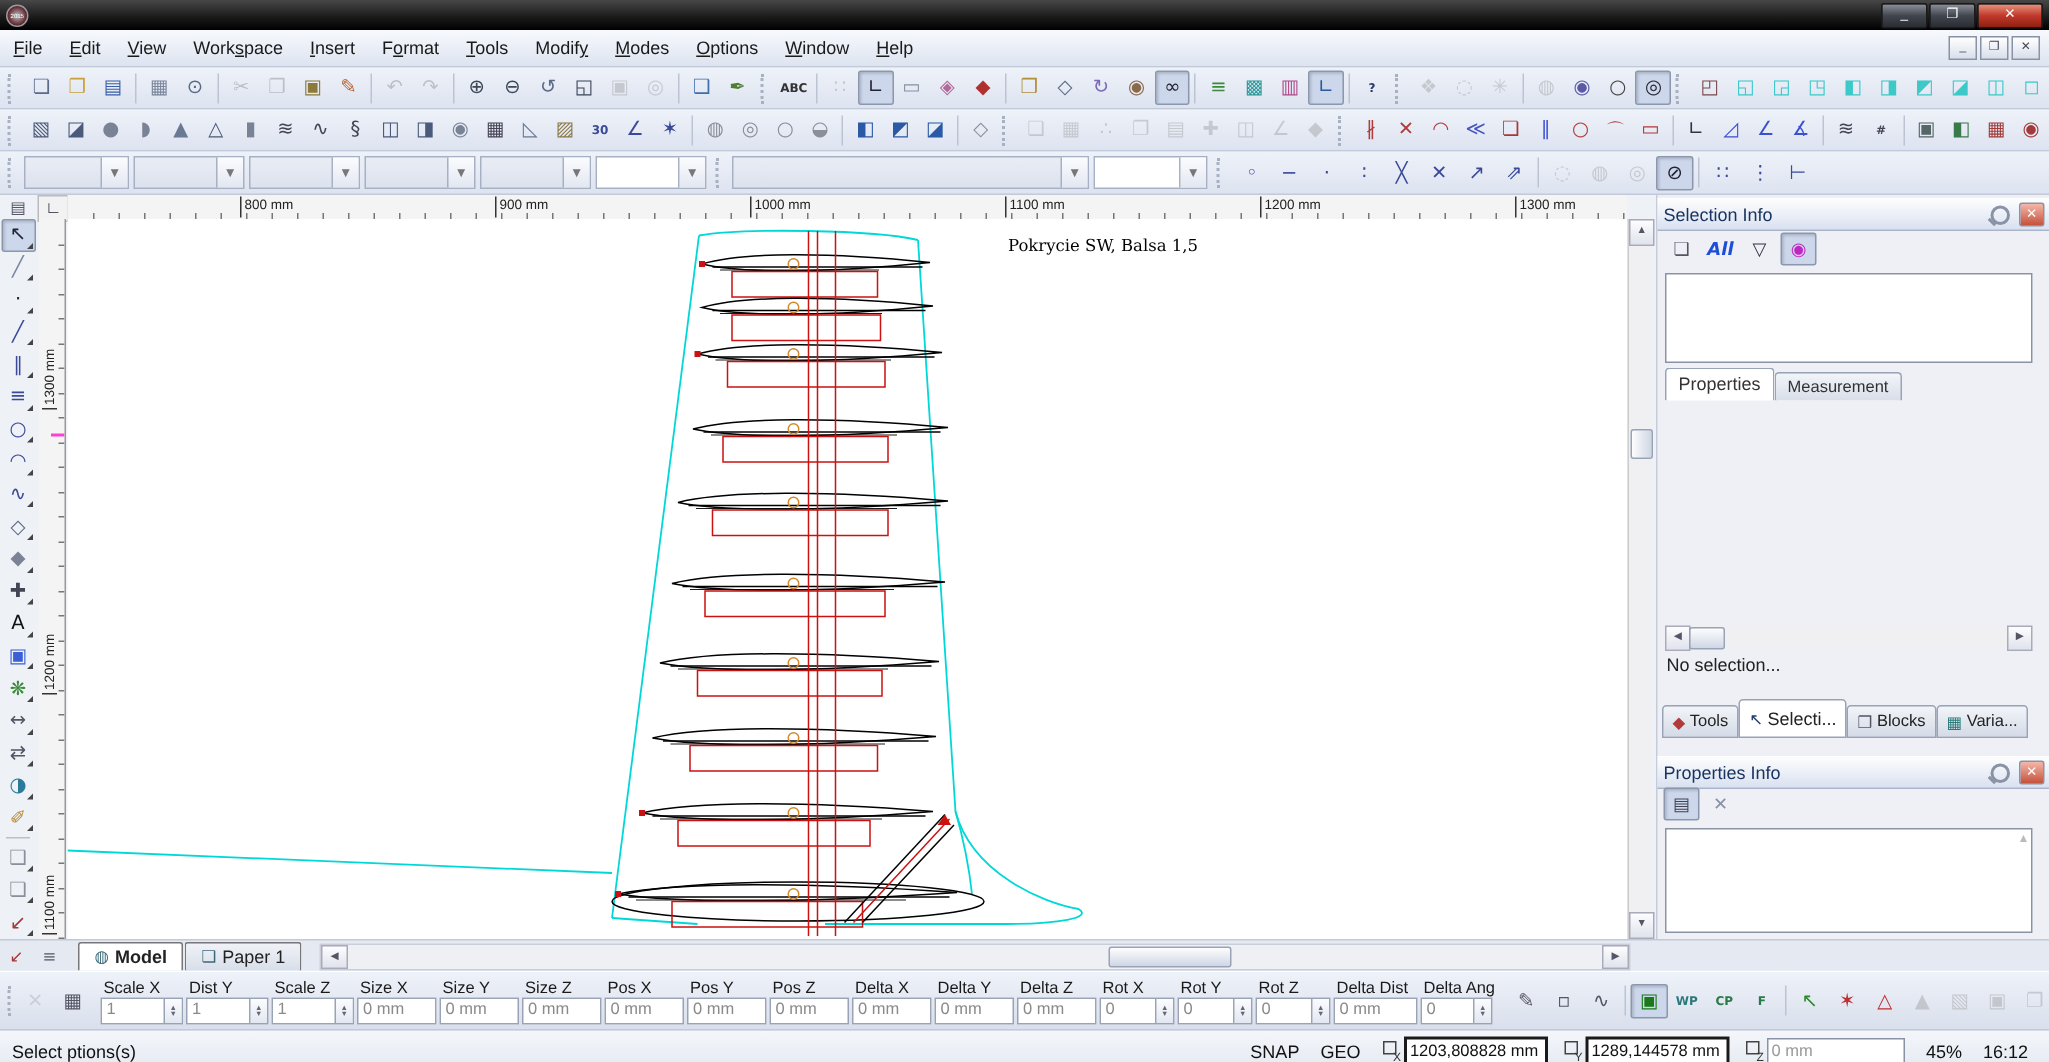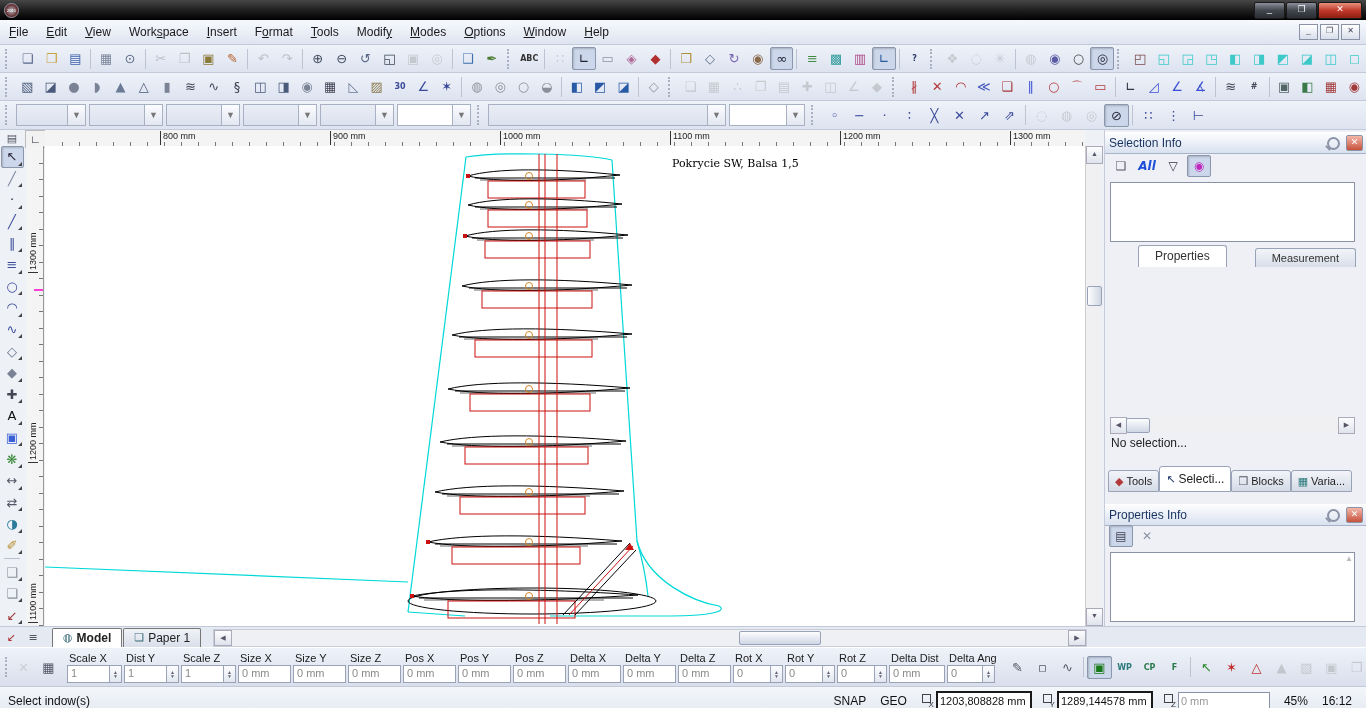--- a/index.html
+++ b/index.html
@@ -53,21 +53,21 @@
   
   #rightpanel{position:absolute;left:1104px;top:0;width:262px;height:496px;background:#eef0f5;border-left:1px solid #c5cbd8;}
   .ptitle{height:20px;margin-top:2px;background:linear-gradient(#fdfdfe,#d9e1f0);border-top:1px solid #fff;border-bottom:1px solid #aab4c8;display:flex;align-items:center;padding:0 4px;color:#17335f;}
   .pin{width:9px;height:9px;border:2px solid #8a93a6;border-radius:50%;margin-left:auto;position:relative;}
   .pin::after{content:"";position:absolute;left:-4px;top:8px;width:6px;height:2px;background:#8a93a6;transform:rotate(45deg);}
   .pclose{width:15px;height:14px;margin-left:6px;background:linear-gradient(#f4b7a9,#c6523c);border:1px solid #8a93a6;border-radius:2px;color:#fff;font-size:9px;line-height:12px;text-align:center;}
   .ptools{height:24px;display:flex;align-items:center;padding-left:4px;gap:2px;}
   .ptools .ic{width:22px;height:20px;font-size:12px;}
   #si-list{position:absolute;left:5px;right:12px;top:52px;height:58px;background:#fff;border:1px solid #8a93a6;}
   #si-tabs{position:absolute;left:5px;top:116px;display:flex;align-items:flex-end;height:21px;}
-  .stab{height:18px;padding:0 16px;font-size:11px;background:linear-gradient(#f2f4f8,#d8dee9);border:1px solid #99a3b8;border-bottom:none;border-radius:3px 3px 0 0;line-height:18px;color:#333;margin-left:28px;}
+  .stab{height:18px;padding:0 8px;font-size:11px;background:linear-gradient(#f2f4f8,#d8dee9);border:1px solid #99a3b8;border-bottom:none;border-radius:3px 3px 0 0;line-height:18px;color:#333;}
   .stab.on{height:21px;background:#fff;font-size:12px;line-height:20px;z-index:2;}
   #si-grid{position:absolute;left:5px;right:12px;top:137px;height:148px;background:#fff;border:1px solid #99a3b8;}
   #si-gridhead{height:18px;border-bottom:1px solid #ccc;display:flex;font-size:12px;color:#222;}
   #si-gridhead .col1{width:122px;padding:1px 4px;border-right:1px solid #ccc;display:flex;}
   #si-gridhead .sort{margin-left:auto;color:#888;font-size:10px;}
   #si-gridhead .col2{padding:1px 6px;}
   .gline-v{position:absolute;left:122px;top:18px;bottom:0;width:1px;background:#e4e4e4;}
   .gline-h{position:absolute;left:0;right:0;height:1px;background:#eee;}
   #si-hscroll{position:absolute;left:5px;right:12px;top:287px;height:15px;background:#f0f0f2;}
   .hsbtn{position:absolute;top:0;width:15px;height:15px;background:linear-gradient(#fdfdfe,#dfe3ec);border:1px solid #aab;color:#556;font-size:7px;text-align:center;line-height:13px;}
@@ -698,21 +698,21 @@
         <span class="ic" style="color: rgb(192, 48, 48);">✶</span>
         <span class="ic" style="color: rgb(192, 48, 48);">△</span>
         <span class="ic d" style="color: rgb(138, 147, 166);">▲</span>
         <span class="ic d" style="color: rgb(138, 147, 166);">▧</span>
         <span class="ic d" style="color: rgb(138, 147, 166);">▣</span>
         <span class="ic d" style="color: rgb(138, 147, 166);">❐</span>
       </div>
   </div>
 
   <div id="statusbar">
-    <span id="status-msg">Select indow(s)</span>
+    <span id="status-msg">Select ptions(s)</span>
     <span id="status-right">
       <span class="modelabel">SNAP</span>
       <span class="modelabel">GEO</span>
       <span id="coords" style="display:flex;align-items:center;gap:10px;">
           <span class="coordgrp">
             <span class="coordicon">
               <span class="sq"></span>
               <span class="ax">X</span>
             </span>
             <span class="coordfld">1203,808828 mm</span>

